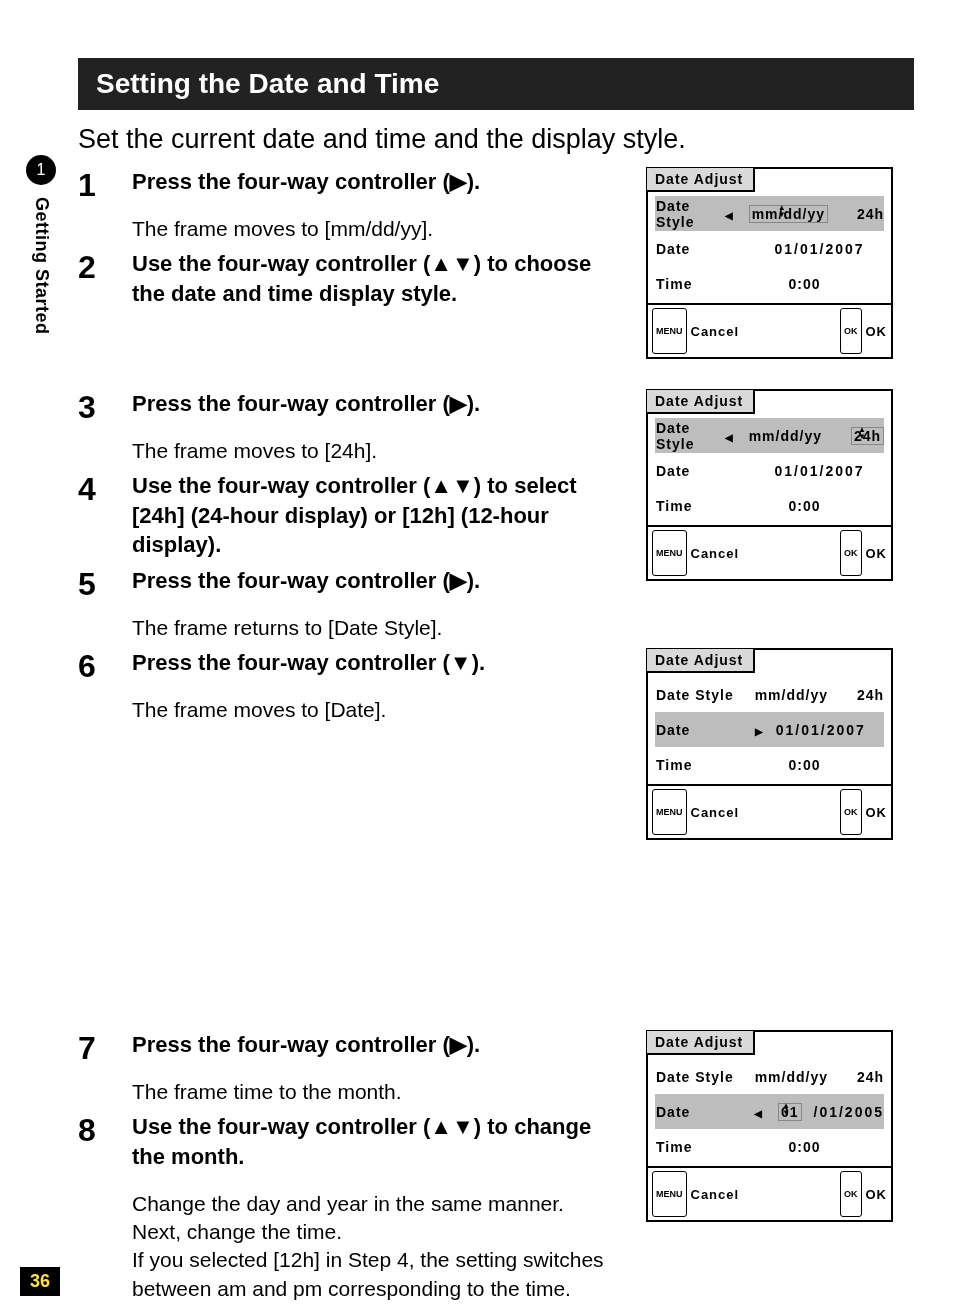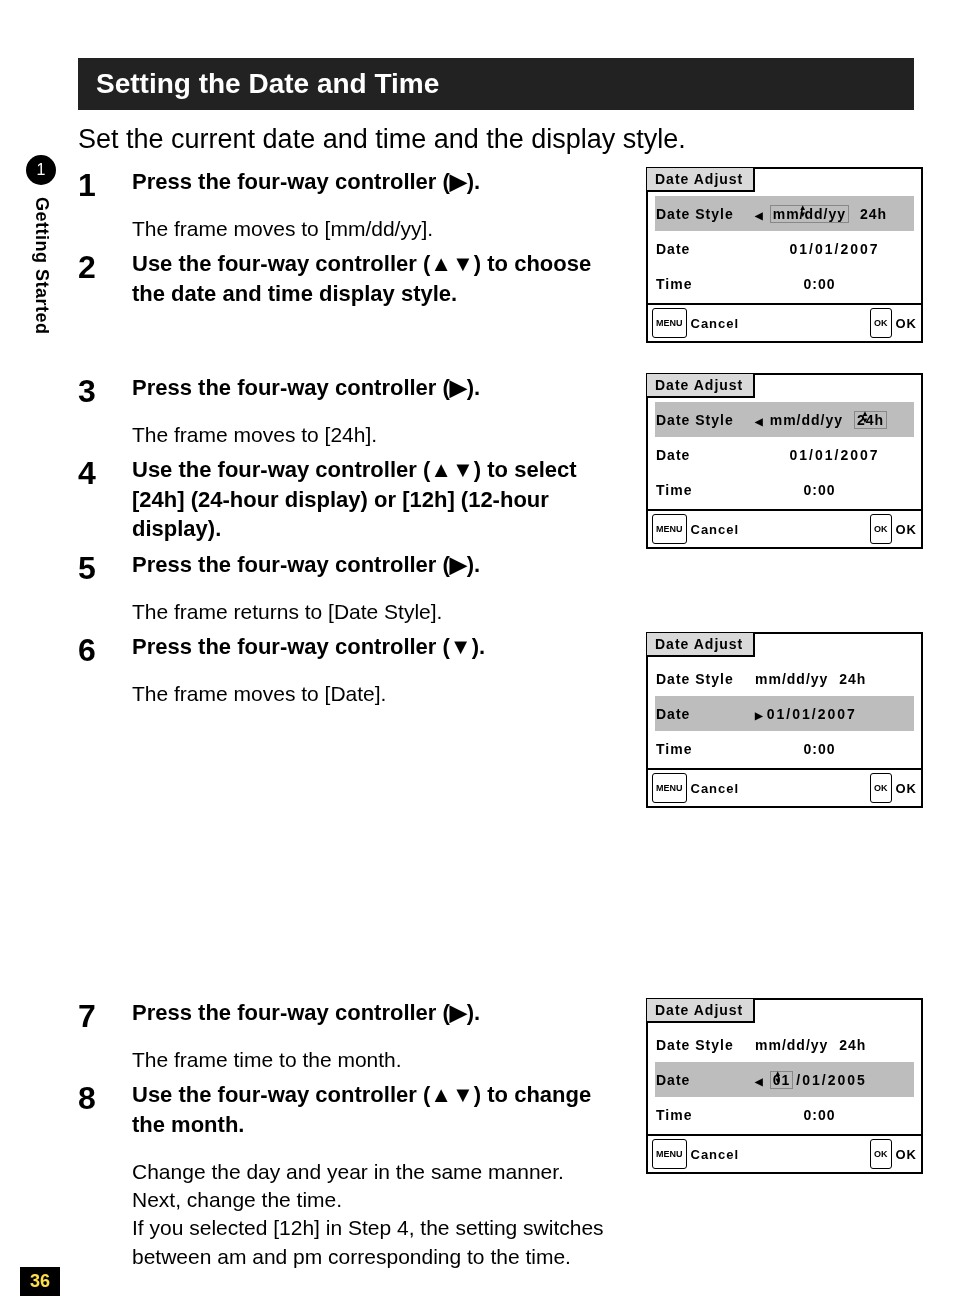--- a/index.html
+++ b/index.html
@@ -59,21 +59,21 @@
       gap: 18px;
       align-items: flex-start;
     }
     .left-col { flex: 1; min-width: 0; }
     .right-col { width: 268px; flex: none; }
 
     .big-gap { margin-bottom: 160px; }
 
     
     .lcd {
-      width: 277px;
+      width: 247px;
       border: 2px solid #000;
       font-family: Arial, sans-serif;
       font-size: 14px;
       font-weight: bold;
       letter-spacing: 1px;
       background: #fff;
       margin-bottom: 30px;
     }
     .lcd .tab {
       position: relative;
@@ -106,21 +106,21 @@
       position: relative;
       padding: 1px 2px;
     }
     .row.hl-row { background: #bdbdbd; }
     .val.hl {
       background: #bdbdbd;
       border: 1px solid #888;
       padding: 0 2px;
       display: inline-block;
     }
-    .val-wrap { display:flex; align-items:center; justify-content:flex-end; gap:3px; }
+    .val-wrap { display:flex; align-items:center; justify-content:flex-end; gap:12px; }
     .caret-l::before {
       content: "◀"; font-size: 10px; margin-right: 3px;
     }
     .caret-r-small::before {
       content: "▶"; font-size: 10px; margin-right: 0;
     }
     .updown {
       display:flex; flex-direction:column; align-items:center; line-height:7px; font-size:8px;
     }
     .updown span:first-child::before { content:"▲"; }
@@ -132,21 +132,21 @@
       align-items: center;
       border-top: 2px solid #000;
       padding: 3px 4px;
       font-size: 13px;
       margin: 2px -7px 0 -7px;
     }
     .footer .left, .footer .right { display:flex; align-items:center; gap:4px; }
     .btn-box {
       border: 1.5px solid #000;
       border-radius: 3px;
-      padding: 8px 3px;
+      padding: 16px 3px;
       font-size: 9px;
       font-weight: bold;
       letter-spacing: 0;
       display: inline-block;
       line-height: 12px;
     }
 
     
     .side-tab {
       position: absolute;

